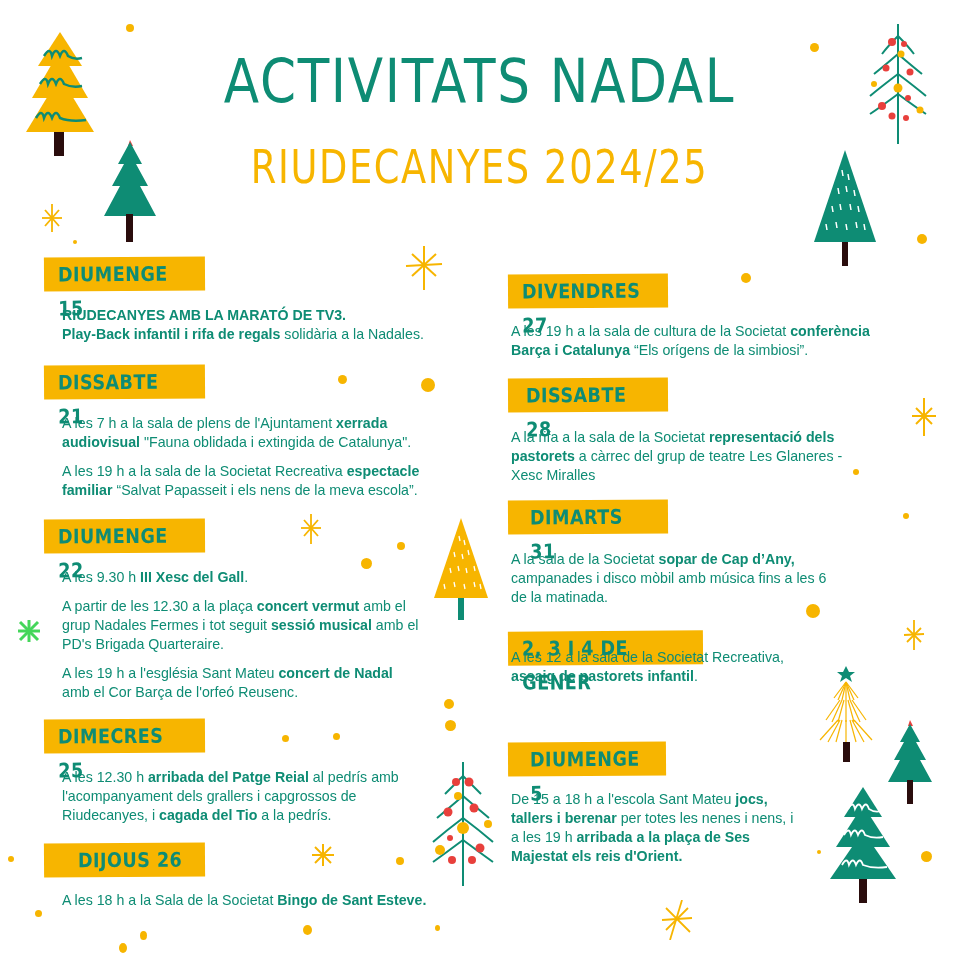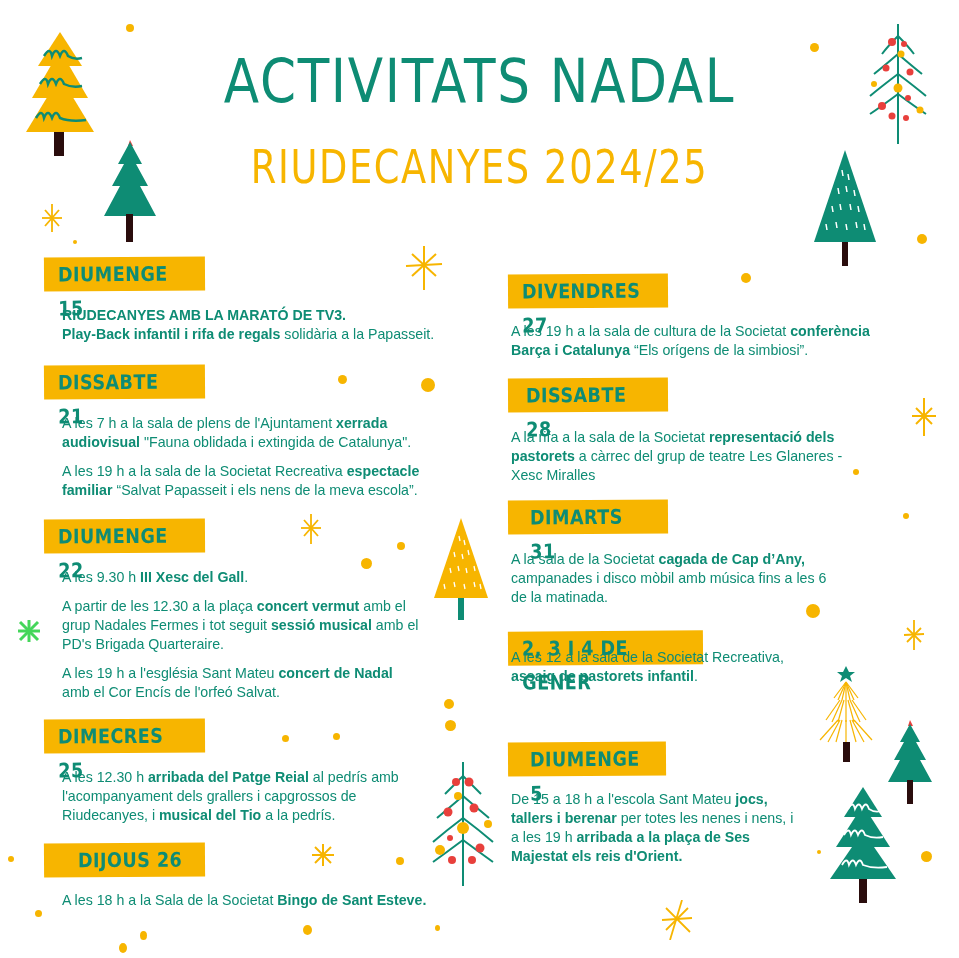--- a/index.html
+++ b/index.html
@@ -266,65 +266,65 @@
 <div class="dot" style="left:921px;top:851px;width:11px;height:11px"></div>
 <div class="dot" style="left:35px;top:910px;width:7px;height:7px"></div>
 <div class="dot" style="left:140px;top:931px;width:7px;height:9px"></div>
 <div class="dot" style="left:119px;top:943px;width:8px;height:10px"></div>
 <div class="dot" style="left:303px;top:925px;width:9px;height:10px"></div>
 <div class="dot" style="left:435px;top:925px;width:5px;height:6px"></div>
 
 <div class="label" style="left:44px;top:257px;width:161px"><span>DIUMENGE 15</span></div>
 <p class="ev" style="left:62px;top:306px;width:410px">
   <b>RIUDECANYES AMB LA MARATÓ DE TV3.</b><br>
-  <b>Play-Back infantil i rifa de regals</b><span> solidària a la Papasseit.</span>
+  <b>Play-Back infantil i rifa de regals</b><span> solidària a la Nadales.</span>
 </p>
 
 <div class="label" style="left:44px;top:365px;width:161px"><span>DISSABTE 21</span></div>
 <p class="ev" style="left:62px;top:414px;width:400px">
   <span>A les 7 h a la sala de plens de l'Ajuntament </span><b>xerrada audiovisual</b><span> "Fauna oblidada i extingida de Catalunya".</span>
 </p>
 <p class="ev" style="left:62px;top:462px;width:400px">
   <span>A les 19 h a la sala de la Societat Recreativa </span><b>espectacle familiar</b><span> “Salvat Papasseit i els nens de la meva escola”.</span>
 </p>
 
 <div class="label" style="left:44px;top:519px;width:161px"><span>DIUMENGE 22</span></div>
 <p class="ev" style="left:62px;top:568px;width:360px">
   <span>A les 9.30 h </span><b>III Xesc del Gall</b><span>.</span>
 </p>
 <p class="ev" style="left:62px;top:597px;width:362px">
   <span>A partir de les 12.30 a la plaça </span><b>concert vermut</b><span> amb el grup Nadales Fermes i tot seguit </span><b>sessió musical</b><span> amb el PD's Brigada Quarteraire.</span>
 </p>
 <p class="ev" style="left:62px;top:664px;width:360px">
-  <span>A les 19 h a l'església Sant Mateu </span><b>concert de Nadal</b><span> amb el Cor Encís de l'orfeó Salvat.</span>
+  <span>A les 19 h a l'església Sant Mateu </span><b>concert de Nadal</b><span> amb el Cor Barça de l'orfeó Reusenc.</span>
 </p>
 
 <div class="label" style="left:44px;top:719px;width:161px"><span>DIMECRES 25</span></div>
 <p class="ev" style="left:62px;top:768px;width:370px">
-  <span>A les 12.30 h </span><b>arribada del Patge Reial</b><span> al pedrís amb l'acompanyament dels grallers i capgrossos de Riudecanyes, i </span><b>musical del Tio</b><span> a la pedrís.</span>
+  <span>A les 12.30 h </span><b>arribada del Patge Reial</b><span> al pedrís amb l'acompanyament dels grallers i capgrossos de Riudecanyes, i </span><b>cagada del Tio</b><span> a la pedrís.</span>
 </p>
 
 <div class="label" style="left:44px;top:843px;width:161px;padding-left:34px"><span>DIJOUS 26</span></div>
 <p class="ev" style="left:62px;top:891px;width:420px">
   <span>A les 18 h a la Sala de la Societat </span><b>Bingo de Sant Esteve.</b>
 </p>
 
 <div class="label" style="left:508px;top:274px;width:160px"><span>DIVENDRES 27</span></div>
 <p class="ev" style="left:511px;top:322px;width:400px">
   <span>A les 19 h a la sala de cultura de la Societat </span><b>conferència Barça i Catalunya</b><span> “Els orígens de la simbiosi”.</span>
 </p>
 
 <div class="label" style="left:508px;top:378px;width:160px;padding-left:18px"><span>DISSABTE 28</span></div>
 <p class="ev" style="left:511px;top:428px;width:340px">
   <span>A la rifa a la sala de la Societat </span><b>representació dels pastorets</b><span> a càrrec del grup de teatre Les Glaneres - Xesc Miralles</span>
 </p>
 
 <div class="label" style="left:508px;top:500px;width:160px;padding-left:22px"><span>DIMARTS 31</span></div>
 <p class="ev" style="left:511px;top:550px;width:330px">
-  <span>A la sala de la Societat </span><b>cagada de Cap d’Any,</b><span> campanades i disco mòbil amb música fins a les 6 de la matinada.</span>
+  <span>A la sala de la Societat </span><b>sopar de Cap d’Any,</b><span> campanades i disco mòbil amb música fins a les 6 de la matinada.</span>
 </p>
 
 <div class="label" style="left:508px;top:631px;width:195px"><span>2, 3 I 4 DE GENER</span></div>
 <p class="ev" style="left:511px;top:648px;width:310px">
   <span>A les 12 a la sala de la Societat Recreativa, </span><b>assaig de pastorets infantil</b><span>.</span>
 </p>
 
 <div class="label" style="left:508px;top:742px;width:158px;padding-left:22px"><span>DIUMENGE 5</span></div>
 <p class="ev" style="left:511px;top:790px;width:290px">
   <span>De 15 a 18 h a l'escola Sant Mateu </span><b>jocs, tallers i berenar</b><span> per totes les nenes i nens, i a les 19 h </span><b>arribada a la plaça de Ses Majestat els reis d'Orient.</b>

